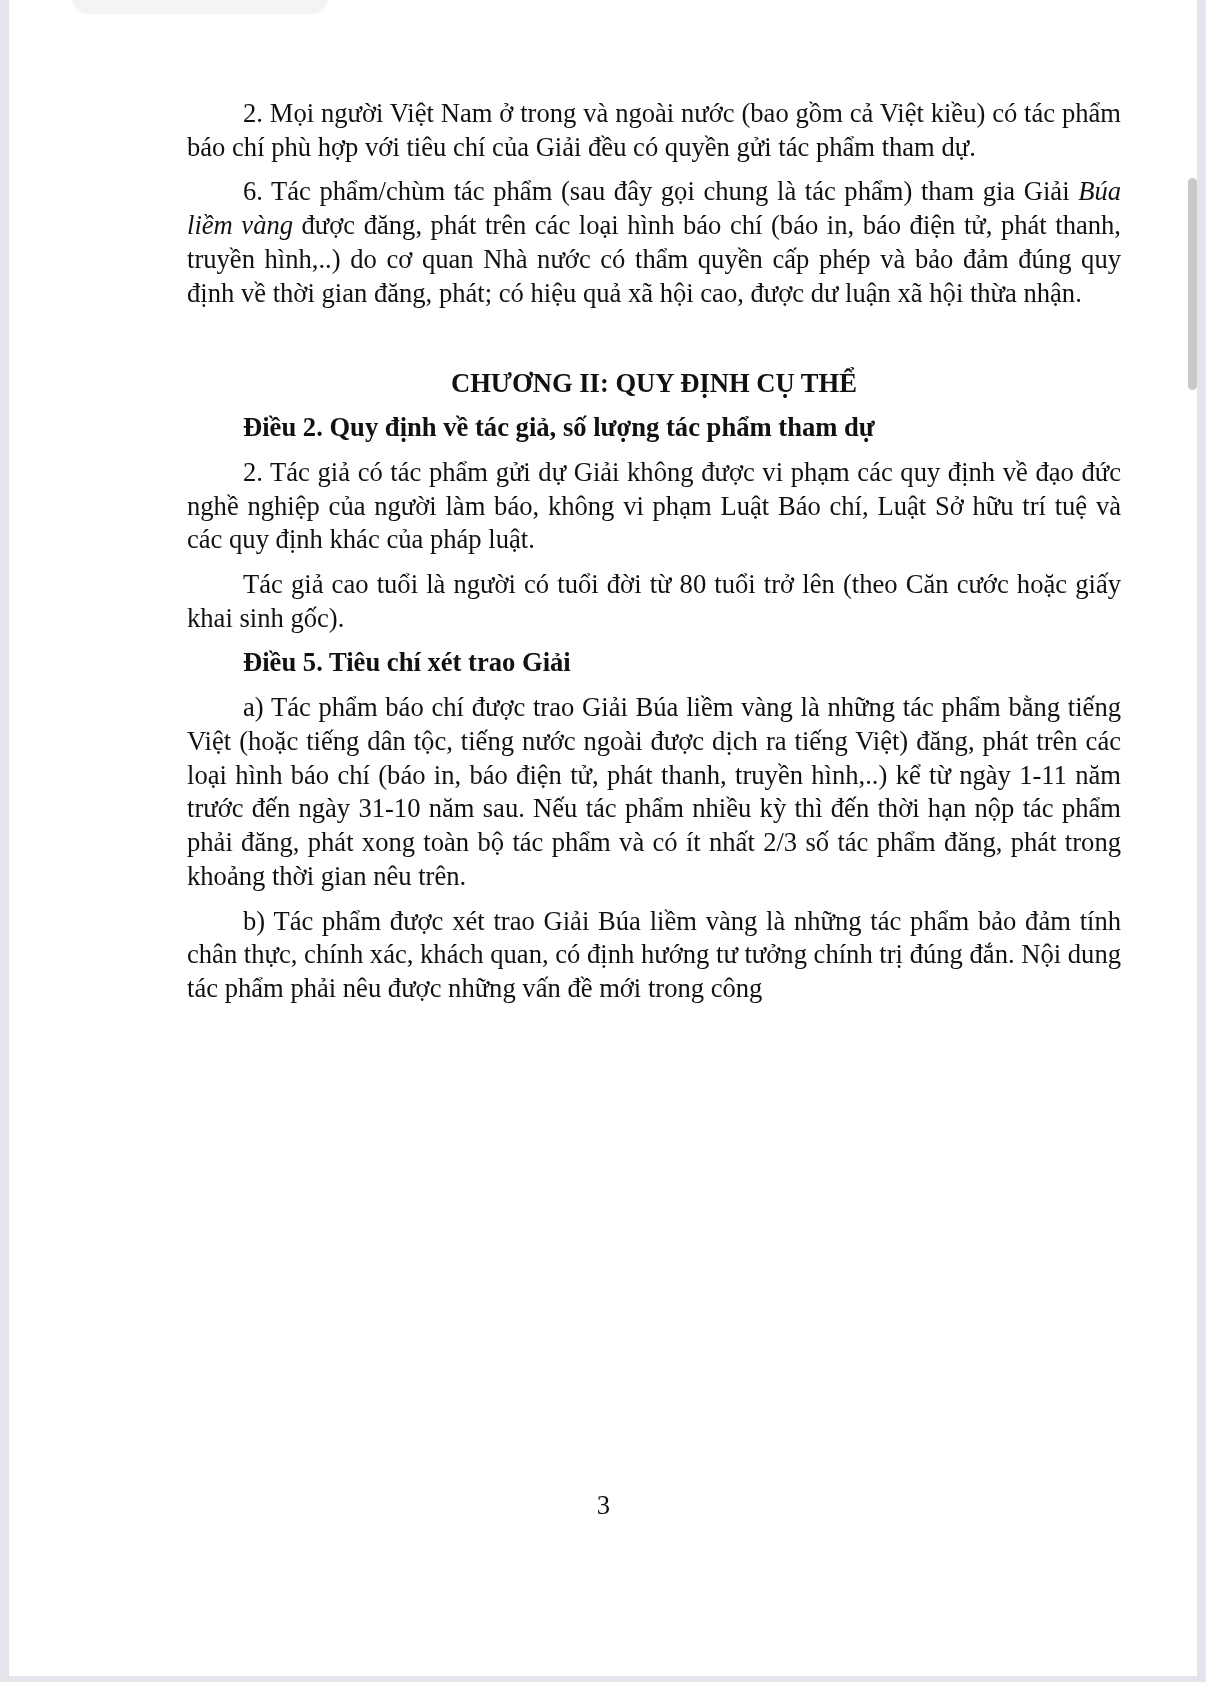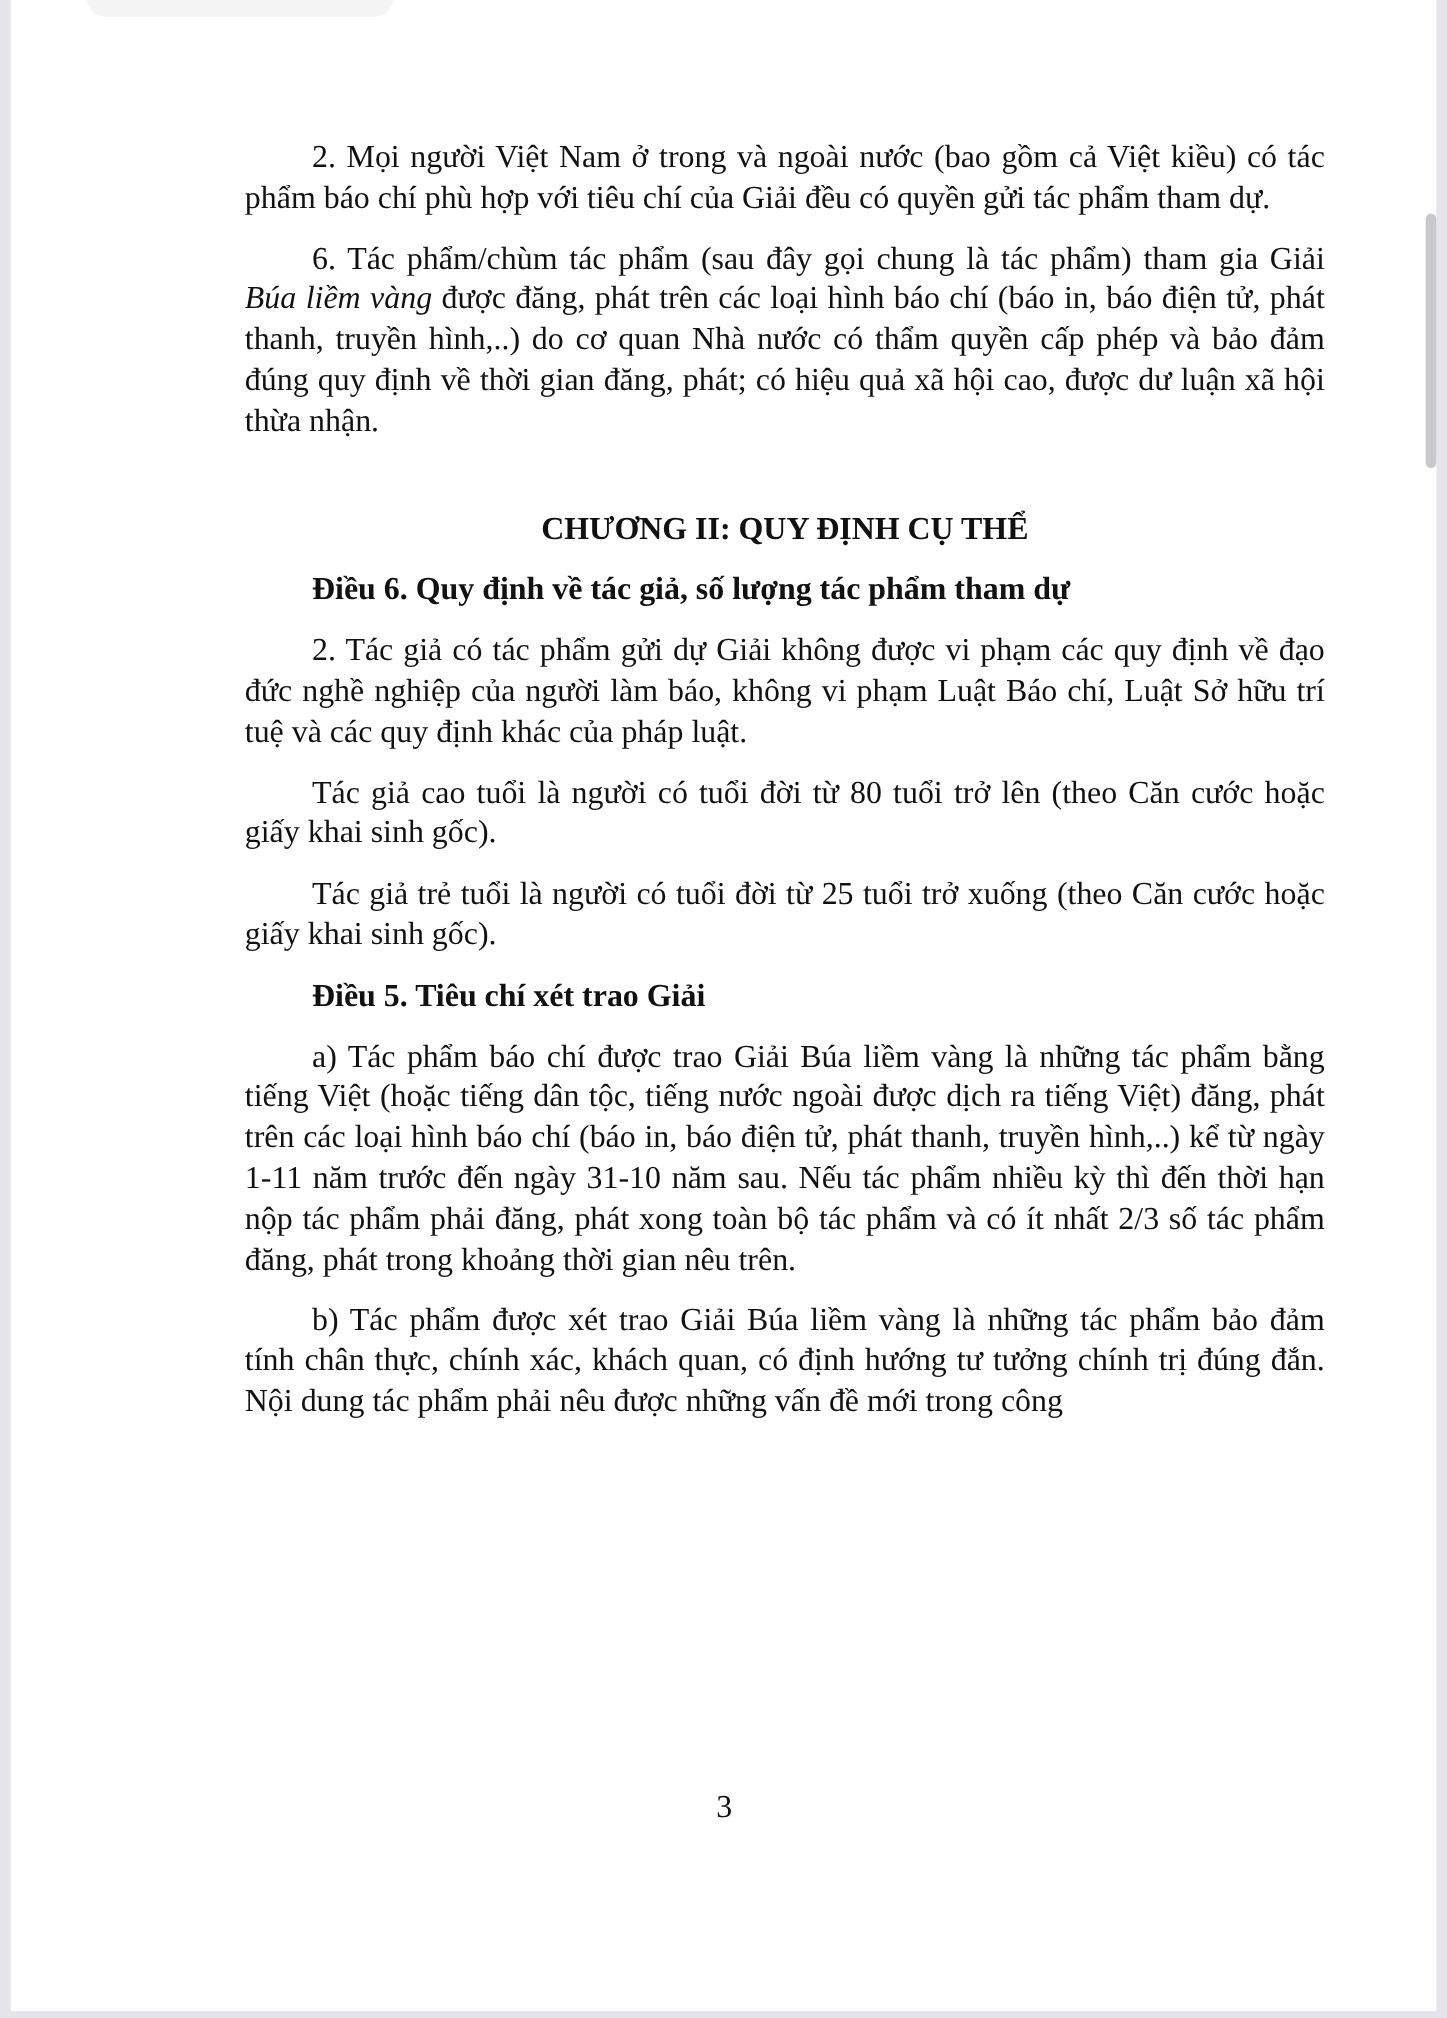--- a/index.html
+++ b/index.html
@@ -14,21 +14,21 @@
   .top-pill {
     position: absolute; left: 63px; top: -30px; width: 256px; height: 44px;
     background: #f4f4f4; border-radius: 16px;
   }
   .doc {
     position: absolute; left: 178px; top: 97px; width: 934px;
     font-family: "Liberation Serif", "DejaVu Serif", serif;
     font-size: 26.6px; color: #111;
     line-height: 33.8px;
   }
-  .doc p { margin: 17px; text-align: justify; text-align-last: left; }
+  .doc p { margin: 0; text-align: justify; text-align-last: left; }
   .ind { text-indent: 56px; }
   .gap { margin-top: 10.8px !important; }
   .chapter { text-align: right; text-align-last: center !important; font-weight: bold; margin-top: 56px !important; }
   .bold { font-weight: bold; }
   .h-ind { padding-left: 56px; }
   .pagenum {
     position: absolute; left: 0; width: 100%; top: 1490px; text-align: center;
     font-family: "Liberation Serif", "DejaVu Serif", serif; font-size: 26.6px; color: #111;
   }
   .scrollbar-track {
@@ -45,24 +45,23 @@
 <div class="page">
   <div class="top-pill"></div>
 
   <div class="doc">
     <p class="ind">2. Mọi người Việt Nam ở trong và ngoài nước (bao gồm cả Việt kiều) có tác phẩm báo chí phù hợp với tiêu chí của Giải đều có quyền gửi tác phẩm tham dự.</p>
 
     <p class="ind gap"><span>6. Tác phẩm/chùm tác phẩm (sau đây gọi chung là tác phẩm) tham gia Giải </span><i>Búa liềm vàng</i><span> được đăng, phát trên các loại hình báo chí (báo in, báo điện tử, phát thanh, truyền hình,..) do cơ quan Nhà nước có thẩm quyền cấp phép và bảo đảm đúng quy định về thời gian đăng, phát; có hiệu quả xã hội cao, được dư luận xã hội thừa nhận.</span></p>
 
     <p class="chapter">CHƯƠNG II: QUY ĐỊNH CỤ THỂ</p>
 
-    <p class="bold h-ind gap">Điều 6. Quy định về tác giả, số lượng tác phẩm tham dự</p>
+    <p class="bold h-ind gap">Điều 2. Quy định về tác giả, số lượng tác phẩm tham dự</p>
     <p class="ind gap">2. Tác giả có tác phẩm gửi dự Giải không được vi phạm các quy định về đạo đức nghề nghiệp của người làm báo, không vi phạm Luật Báo chí, Luật Sở hữu trí tuệ và các quy định khác của pháp luật.</p>
     <p class="ind gap">Tác giả cao tuổi là người có tuổi đời từ 80 tuổi trở lên (theo Căn cước hoặc giấy khai sinh gốc).</p>
-    <p class="ind gap">Tác giả trẻ tuổi là người có tuổi đời từ 25 tuổi trở xuống (theo Căn cước hoặc giấy khai sinh gốc).</p>
 
     <p class="bold h-ind gap">Điều 5. Tiêu chí xét trao Giải</p>
     <p class="ind gap">a) Tác phẩm báo chí được trao Giải Búa liềm vàng là những tác phẩm bằng tiếng Việt (hoặc tiếng dân tộc, tiếng nước ngoài được dịch ra tiếng Việt) đăng, phát trên các loại hình báo chí (báo in, báo điện tử, phát thanh, truyền hình,..) kể từ ngày 1-11 năm trước đến ngày 31-10 năm sau. Nếu tác phẩm nhiều kỳ thì đến thời hạn nộp tác phẩm phải đăng, phát xong toàn bộ tác phẩm và có ít nhất 2/3 số tác phẩm đăng, phát trong khoảng thời gian nêu trên.</p>
     <p class="ind gap">b) Tác phẩm được xét trao Giải Búa liềm vàng là những tác phẩm bảo đảm tính chân thực, chính xác, khách quan, có định hướng tư tưởng chính trị đúng đắn. Nội dung tác phẩm phải nêu được những vấn đề mới trong công</p>
   </div>
 
   <div class="pagenum">3</div>
 </div>
 
 <div class="scrollbar-track"></div>

